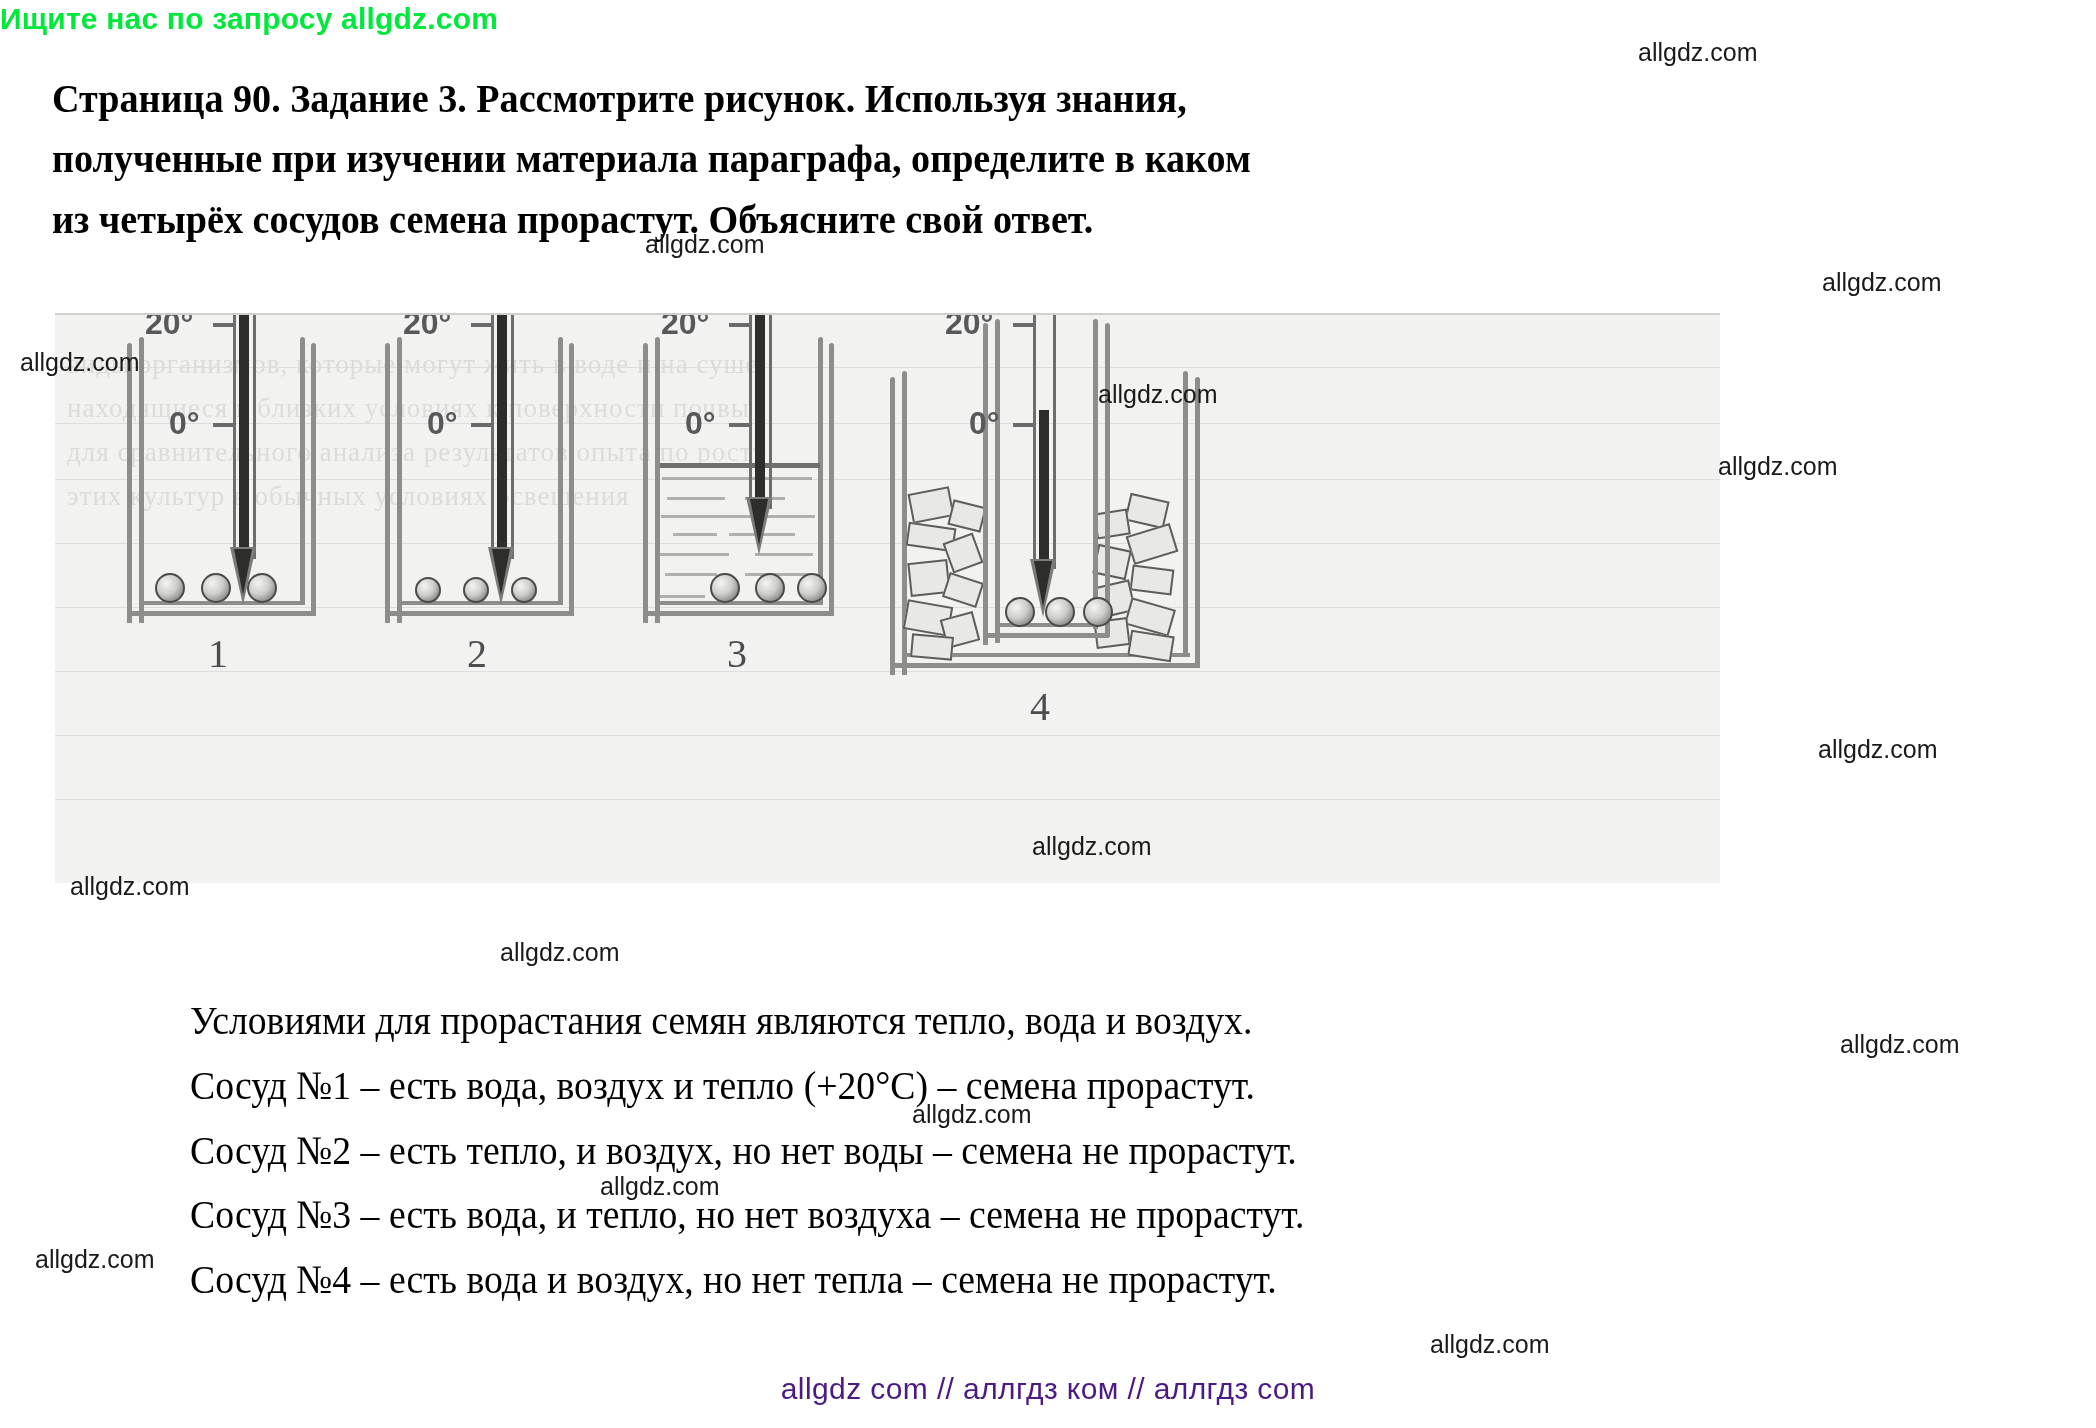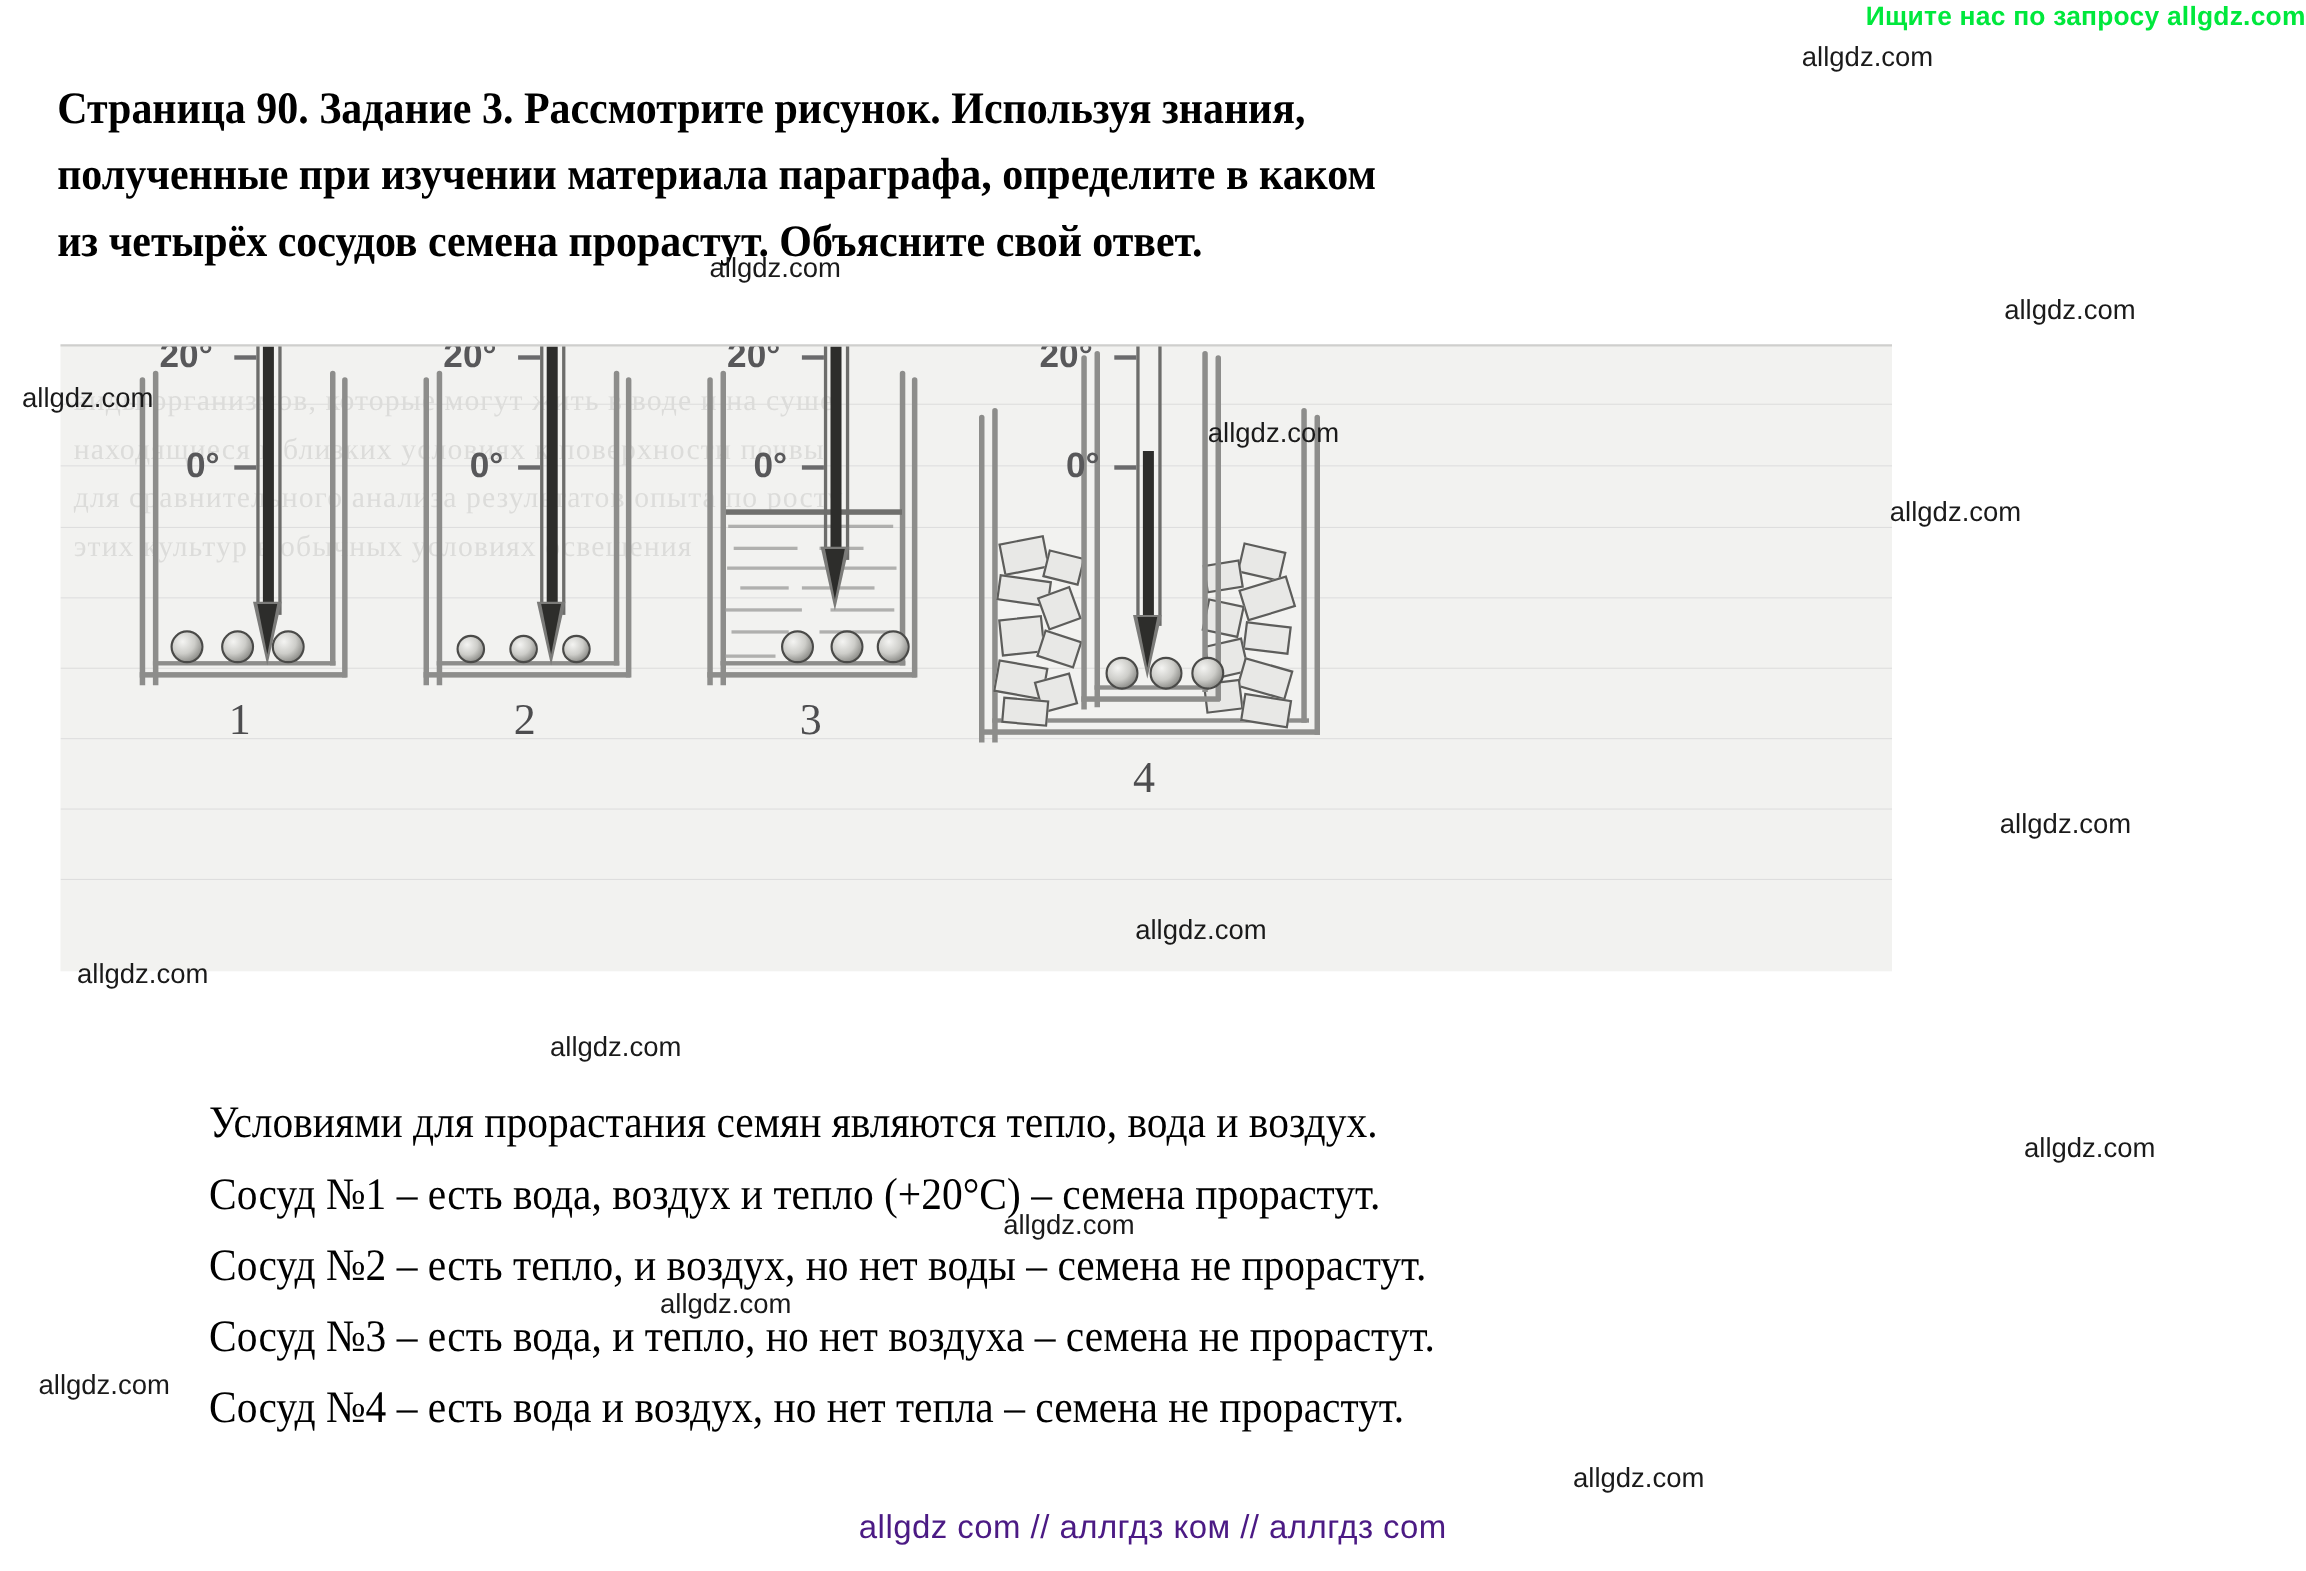--- a/index.html
+++ b/index.html
@@ -14,23 +14,23 @@
     font-family: "Liberation Serif", serif;
     overflow: hidden;
   }
 
   
   .top-watermark {
     position: absolute;
     top: 2px;
     left: 0;
     width: 2096px;
-    text-align: right;
+    text-align: left;
     font-family: "Liberation Sans", sans-serif;
-    font-size: 24px;
+    font-size: 30px;
     font-weight: 600;
     color: #00e83c;
     letter-spacing: 0.2px;
     white-space: nowrap;
   }
 
   
   .wm {
     position: absolute;
     font-family: "Liberation Sans", sans-serif;

